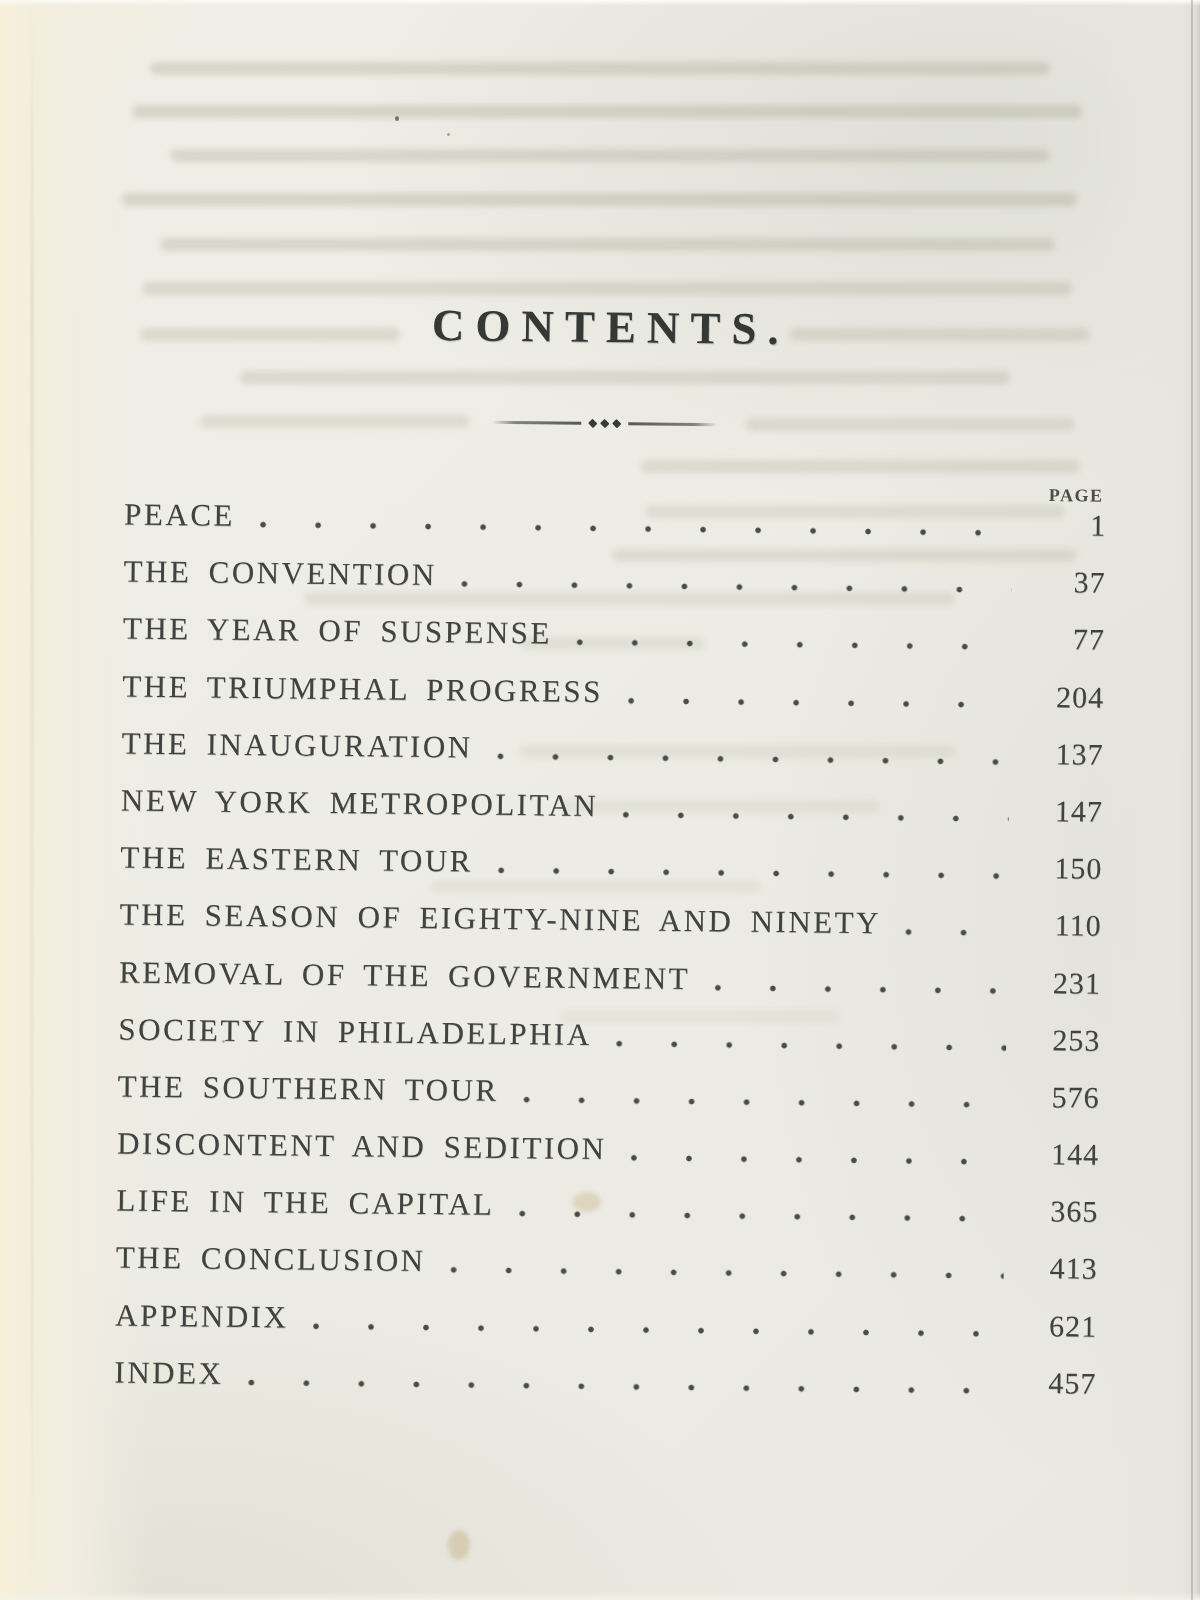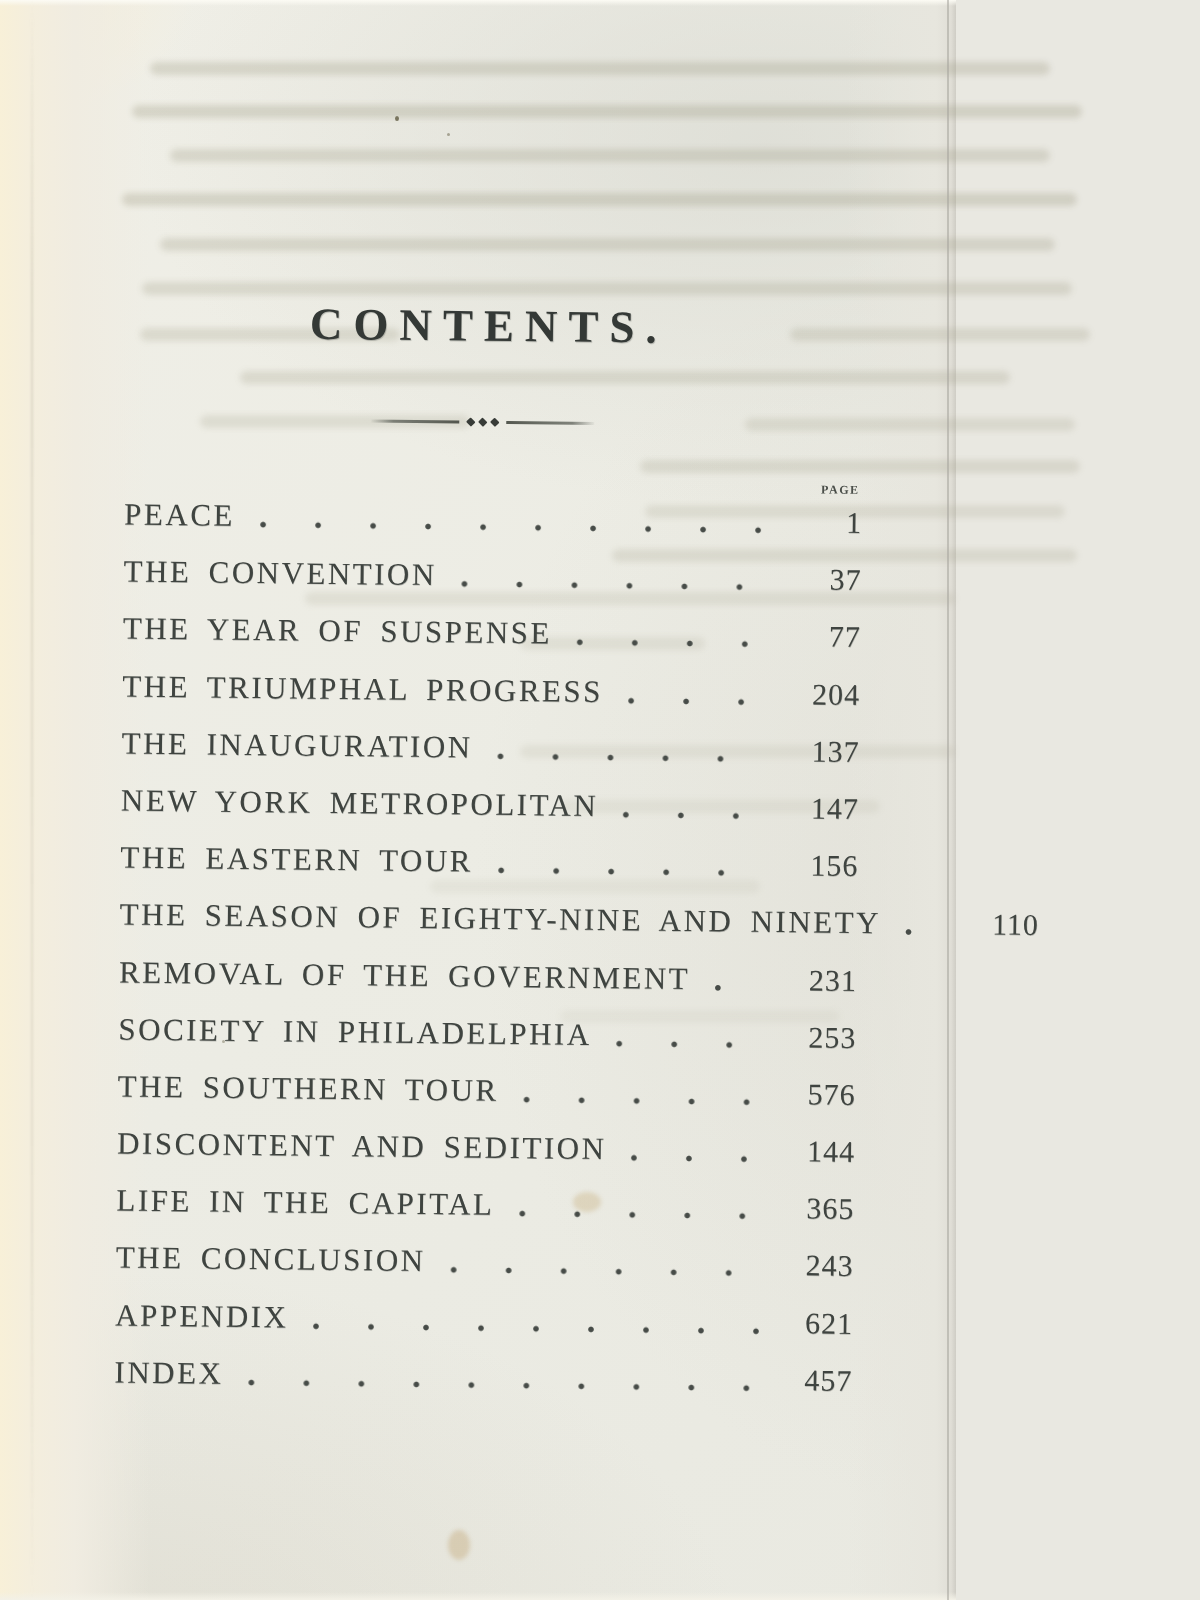--- a/index.html
+++ b/index.html
@@ -6,21 +6,21 @@
     --ink:#3f4440;
     --paper:#ecece4;
   }
   html,body{margin:0;padding:0;}
   body{
     width:1200px;height:1600px;overflow:hidden;
     background:#e9e8e1;
     font-family:"Liberation Serif","DejaVu Serif",serif;
   }
   .page{
-    position:relative;width:956px;height:1600px;
+    position:relative;width:1200px;height:1600px;
     background:
       
       linear-gradient(180deg, #fcfbf4 0px, rgba(252,251,244,0) 6px),
       
       linear-gradient(0deg, #f3f1e7 0px, rgba(243,241,231,0) 8px),
       
       linear-gradient(90deg, #f8f0d8 0px, #f4eedd 30px, #f0ece1 75px, rgba(236,235,228,0) 150px),
       
       linear-gradient(270deg, #cfcdc5 0px, #e0ded6 5px, #e7e6de 20px, rgba(236,235,228,0) 110px),
       
@@ -99,21 +99,21 @@
     position:absolute;top:420px;left:0;width:100%;
     display:flex;justify-content:center;align-items:center;gap:8px;
   }
   .orn-line{width:88px;height:2.5px;}
   .orn-line.l{background:linear-gradient(90deg, rgba(92,96,88,0.05), rgba(92,96,88,0.75) 25%, rgba(68,72,64,0.9));}
   .orn-line.r{background:linear-gradient(270deg, rgba(92,96,88,0.05), rgba(92,96,88,0.75) 25%, rgba(68,72,64,0.9));}
   .orn-dots{display:flex;gap:5px;align-items:center;}
   .orn-diamond{width:7px;height:7px;background:#383c38;transform:rotate(45deg) scale(1,0.9);border-radius:1px;}
   .page-label{
     position:absolute;top:480px;right:100px;
-    font-size:12px;font-weight:bold;letter-spacing:1.5px;
+    font-size:18px;font-weight:bold;letter-spacing:1.5px;
     color:#4a4e49;
   }
   .toc-list{position:absolute;top:498px;left:121px;right:97px;}
   .toc-row{
     display:flex;align-items:baseline;
     height:57.2px;line-height:44px;white-space:nowrap;
   }
   .toc-label{
     font-size:31px;letter-spacing:2.5px;word-spacing:7px;
     text-shadow:0.4px 0.7px 0.6px rgba(60,64,60,0.3);
@@ -216,21 +216,21 @@
 
       <div class="toc-row">
         <span class="toc-label">NEW YORK METROPOLITAN</span>
         <span class="toc-leader"></span>
         <span class="toc-num">147</span>
       </div>
 
       <div class="toc-row">
         <span class="toc-label">THE EASTERN TOUR</span>
         <span class="toc-leader"></span>
-        <span class="toc-num">156</span>
+        <span class="toc-num">150</span>
       </div>
 
       <div class="toc-row">
         <span class="toc-label">THE SEASON OF EIGHTY-NINE AND NINETY</span>
         <span class="toc-leader"></span>
         <span class="toc-num">110</span>
       </div>
 
       <div class="toc-row">
         <span class="toc-label">REMOVAL OF THE GOVERNMENT</span>
@@ -258,21 +258,21 @@
 
       <div class="toc-row">
         <span class="toc-label">LIFE IN THE CAPITAL</span>
         <span class="toc-leader"></span>
         <span class="toc-num">365</span>
       </div>
 
       <div class="toc-row">
         <span class="toc-label">THE CONCLUSION</span>
         <span class="toc-leader"></span>
-        <span class="toc-num">243</span>
+        <span class="toc-num">413</span>
       </div>
 
       <div class="toc-row">
         <span class="toc-label">APPENDIX</span>
         <span class="toc-leader"></span>
         <span class="toc-num">621</span>
       </div>
 
       <div class="toc-row">
         <span class="toc-label">INDEX</span>

